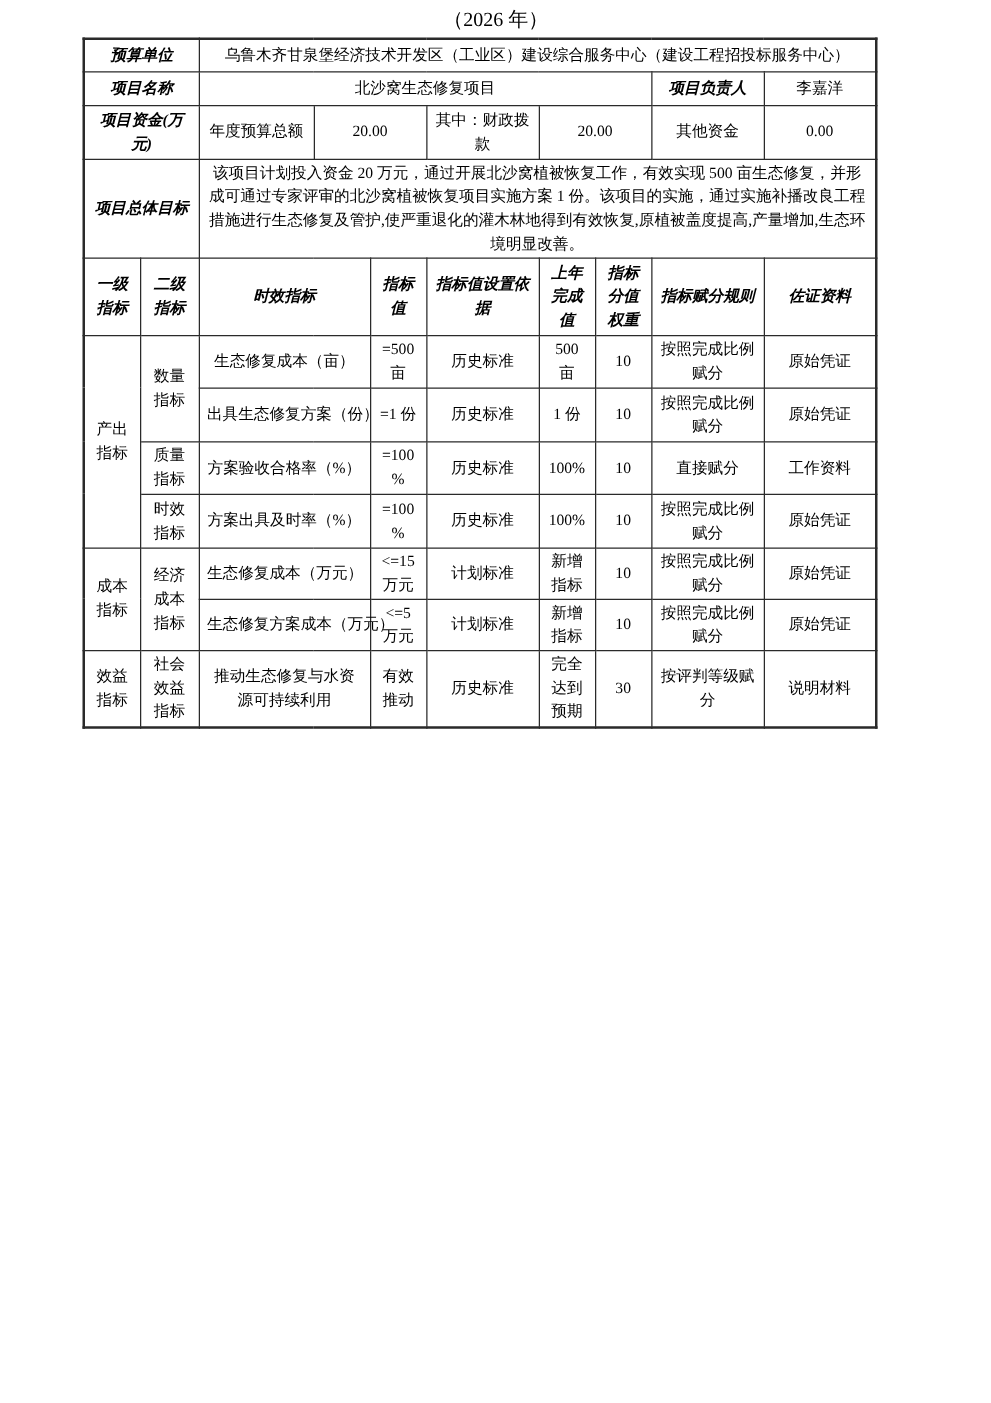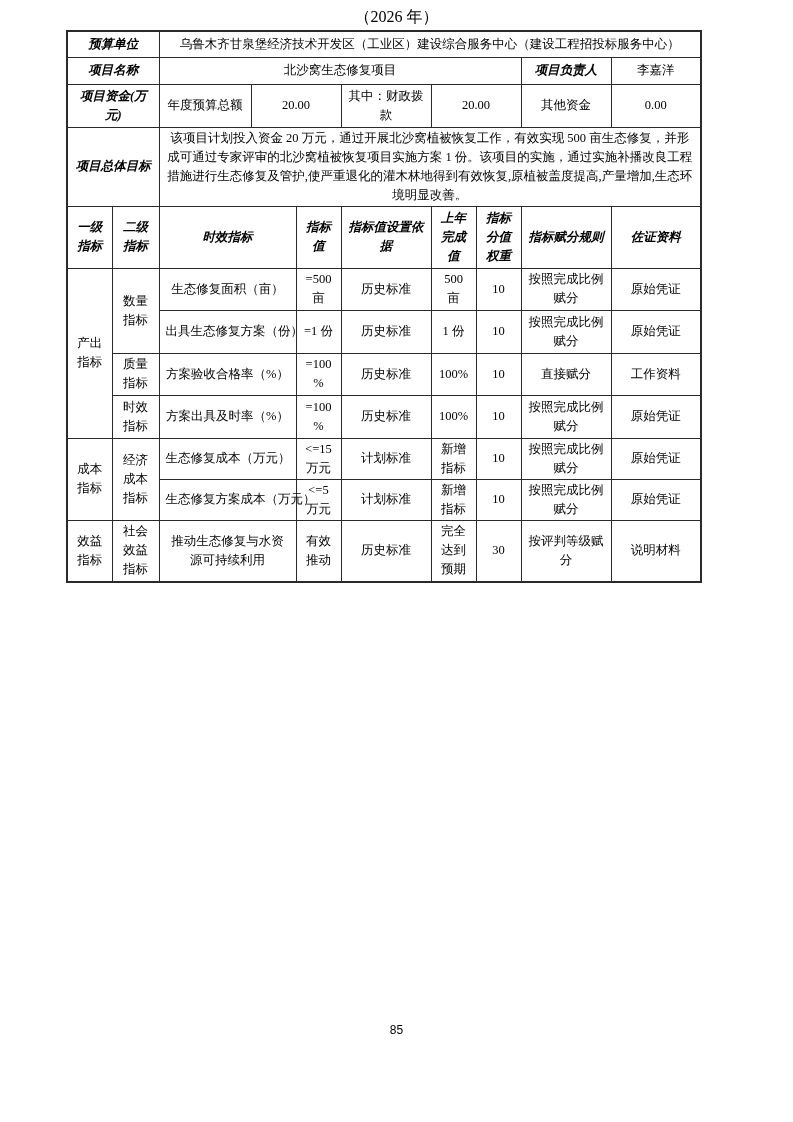--- a/index.html
+++ b/index.html
@@ -128,21 +128,21 @@
       <td class="b">指标值设置依据</td>
       <td class="b">上年完成值</td>
       <td class="b">指标分值权重</td>
       <td class="b">指标赋分规则</td>
       <td class="b">佐证资料</td>
     </tr>
 
     <tr class="h42">
       <td rowspan="4">产出指标</td>
       <td rowspan="2">数量指标</td>
-      <td colspan="2" class="name">生态修复面积（亩）</td>
+      <td colspan="2" class="name">生态修复成本（亩）</td>
       <td>=500 亩</td>
       <td>历史标准</td>
       <td>500 亩</td>
       <td>10</td>
       <td class="rule">按照完成比例赋分</td>
       <td>原始凭证</td>
     </tr>
 
     <tr class="h43">
       <td colspan="2" class="name">出具生态修复方案（份）</td>
@@ -205,14 +205,13 @@
       <td>有效推动</td>
       <td>历史标准</td>
       <td>完全达到预期</td>
       <td>30</td>
       <td class="rule">按评判等级赋分</td>
       <td>说明材料</td>
     </tr>
   </tbody>
     </table>
 
-  <div class="pagenum">85</div>
 </div>
 
 </body></html>

